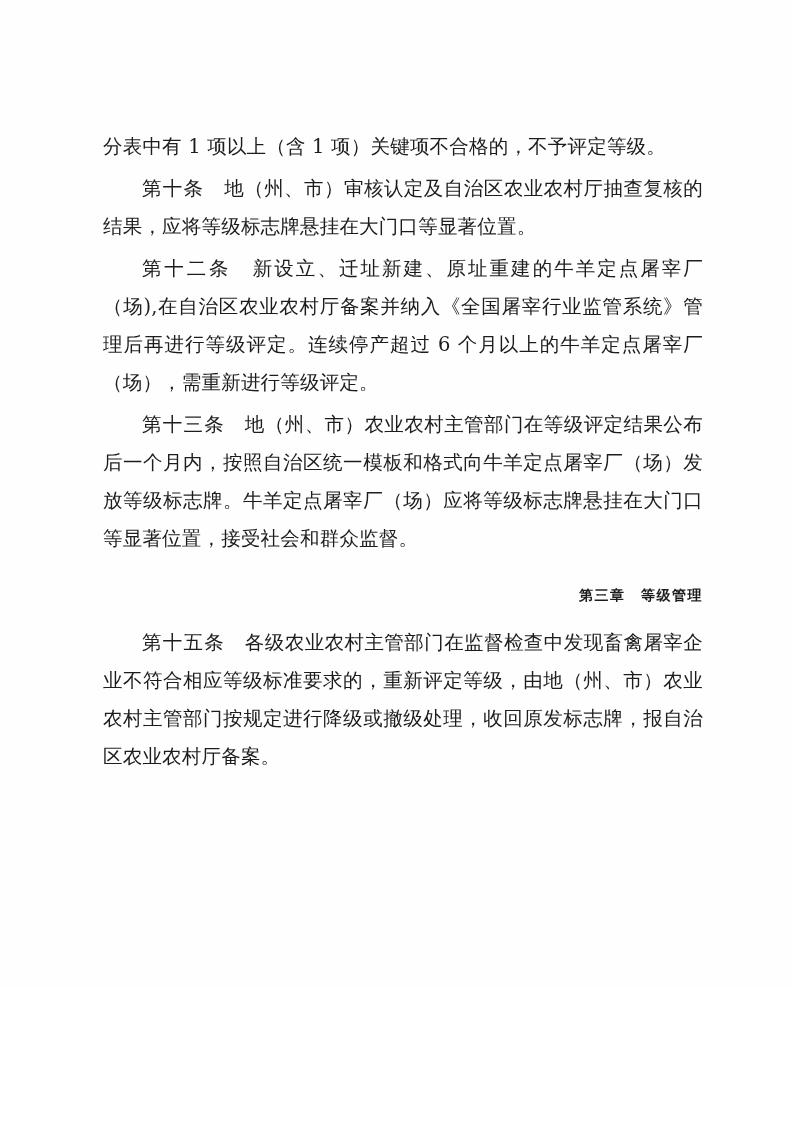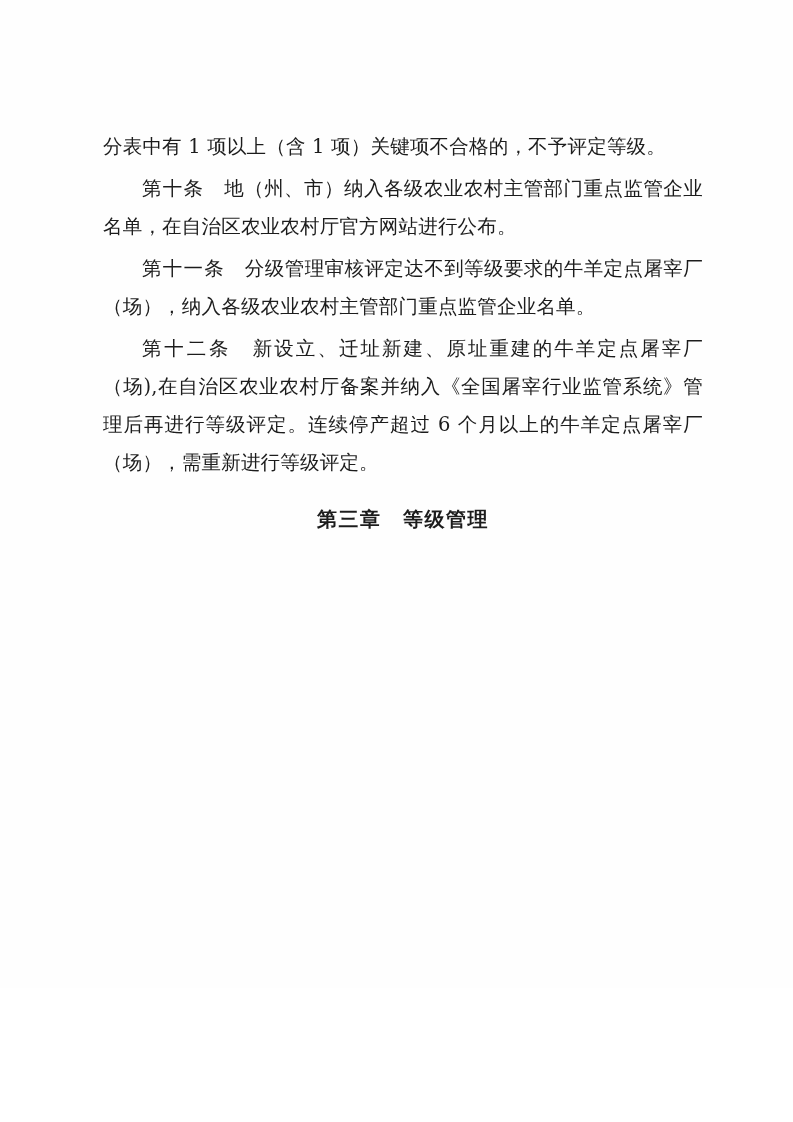--- a/index.html
+++ b/index.html
@@ -40,23 +40,23 @@
   }
   p.para.indent {
     text-indent: 39px;
   }
   .heading-label {
     font-weight: normal;
     letter-spacing: 1px;
   }
   h2.chapter {
     margin: 18px 0 10px 0;
-    font-size: 20px;
+    font-size: 14px;
     line-height: 38px;
-    text-align: center;
+    text-align: right;
     font-weight: bold;
     font-family: "DejaVu Sans", "Liberation Sans", sans-serif;
     letter-spacing: 1.5px;
     color: #1c1c1c;
   }
   .footer {
     position: absolute;
     left: 0;
     top: 1048px;
     width: 793px;
@@ -74,35 +74,38 @@
 <body>
 
 <div class="page">
   <div class="content">
 
     <p class="para">
       <span>分表中有 1 项以上（含 1 项）关键项不合格的，不予评定等级。</span>
     </p>
 
     <p class="para indent">
-      <span class="heading-label">第十条</span><span>　地（州、市）纳入各级农业农村主管部门重点监管企业名单，在自治区农业农村厅官方网站进行公布。</span>
+      <span class="heading-label">第十条</span><span>　地（州、市）审核认定及自治区农业农村厅抽查复核的结果，应将等级标志牌悬挂在大门口等显著位置。</span>
     </p>
 
-    <p class="para indent">
-      <span class="heading-label">第十一条</span><span>　分级管理审核评定达不到等级要求的牛羊定点屠宰厂（场），纳入各级农业农村主管部门重点监管企业名单。</span>
-    </p>
 
     <p class="para indent">
       <span class="heading-label">第十二条</span><span>　新设立、迁址新建、原址重建的牛羊定点屠宰厂（场),在自治区农业农村厅备案并纳入《全国屠宰行业监管系统》管理后再进行等级评定。连续停产超过 6 个月以上的牛羊定点屠宰厂（场），需重新进行等级评定。</span>
     </p>
 
+    <p class="para indent">
+      <span class="heading-label">第十三条</span><span>　地（州、市）农业农村主管部门在等级评定结果公布后一个月内，按照自治区统一模板和格式向牛羊定点屠宰厂（场）发放等级标志牌。牛羊定点屠宰厂（场）应将等级标志牌悬挂在大门口等显著位置，接受社会和群众监督。</span>
+    </p>
 
     <h2 class="chapter">第三章　等级管理</h2>
 
 
+    <p class="para indent">
+      <span class="heading-label">第十五条</span><span>　各级农业农村主管部门在监督检查中发现畜禽屠宰企业不符合相应等级标准要求的，重新评定等级，由地（州、市）农业农村主管部门按规定进行降级或撤级处理，收回原发标志牌，报自治区农业农村厅备案。</span>
+    </p>
 
 
   </div>
 
   <div class="footer">
     <span class="pagenum-inner">— 4 —</span>
   </div>
 </div>
 
 </body></html>

